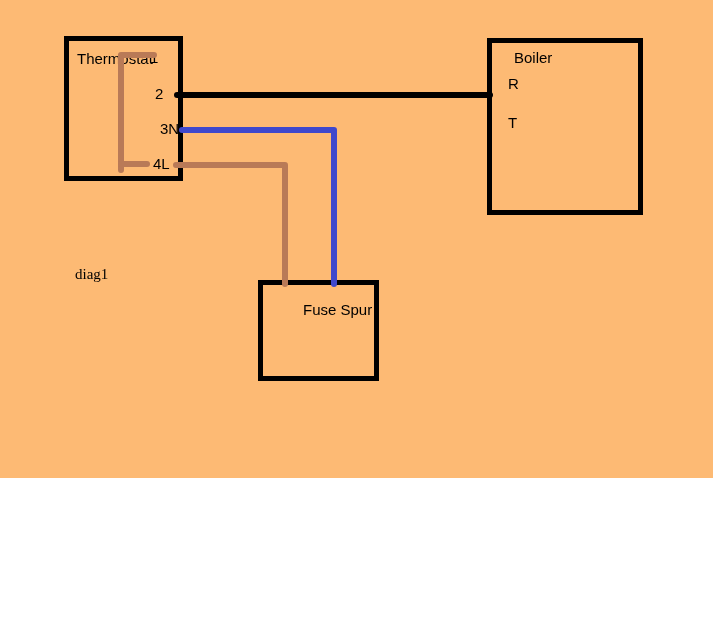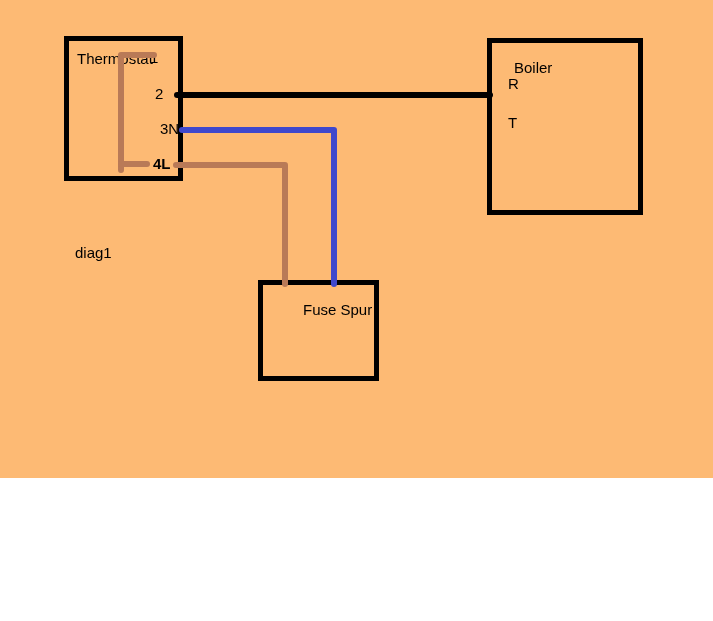--- a/index.html
+++ b/index.html
@@ -27,28 +27,28 @@
   .box-fusespur   { left: 258px; top: 280px; width: 121px; height: 101px; }
 
   .lbl {
     position: absolute;
     font-size: 15px;
     line-height: 1.05;
     white-space: nowrap;
     color: #000000;
   }
   .lbl-thermostat { left: 77px;  top: 51px;  }
-  .lbl-boiler     { left: 514px; top: 50px; margin-top: 10px;  }
+  .lbl-boiler     { left: 514px; top: 50px;  }
   .lbl-fusespur   { left: 303px; top: 302px; }
-  .lbl-caption    { left: 75px;  top: 245px; }
+  .lbl-caption    { left: 75px;  top: 267px; font-family: Liberation Serif, serif; }
 
   .term-1  { left: 150px; top: 50px;  }
   .term-2  { left: 155px; top: 86px;  }
   .term-3N { left: 160px; top: 121px; }
-  .term-4L { left: 153px; top: 156px; font-weight: bold; }
+  .term-4L { left: 153px; top: 156px; }
   .term-R  { left: 508px; top: 76px;  }
   .term-T  { left: 508px; top: 115px; }
 
   .wires {
     position: absolute;
     left: 0;
     top: 0;
     pointer-events: none;
   }
   .wires polyline, .wires line {

